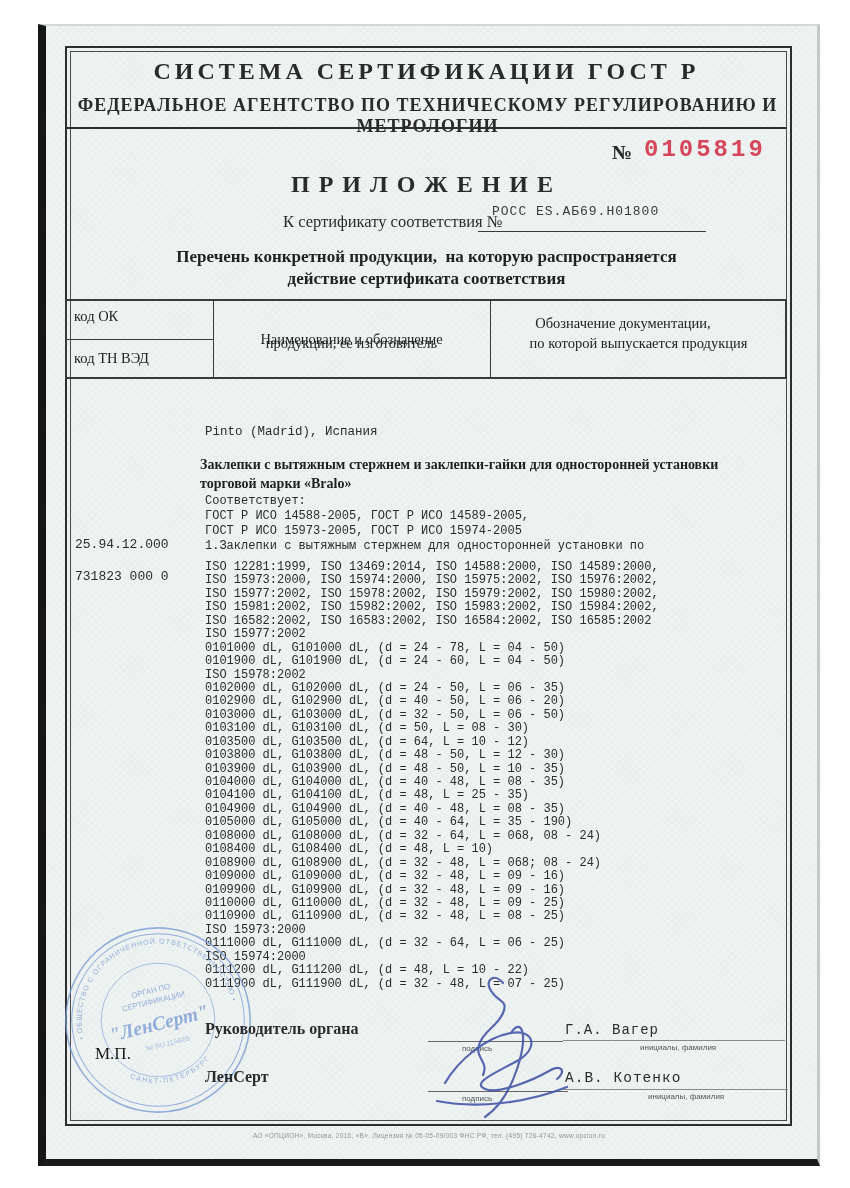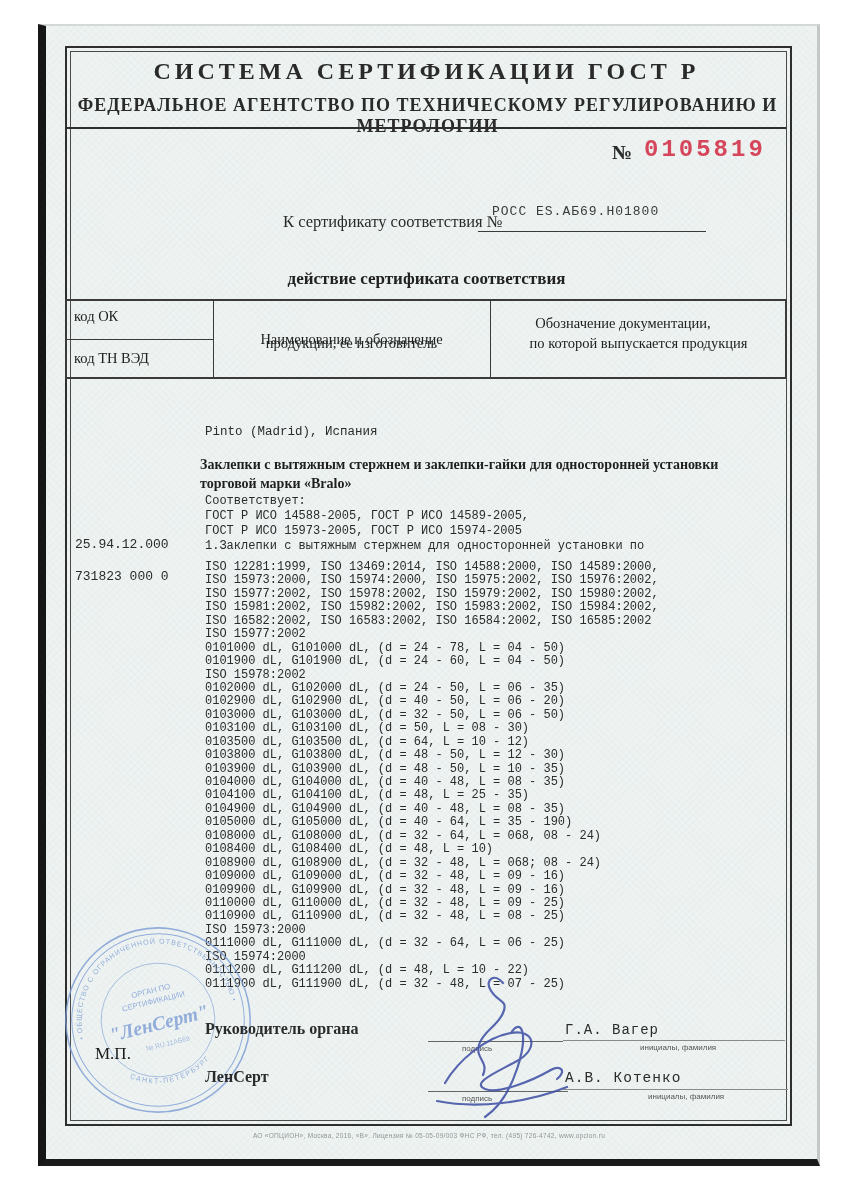--- a/index.html
+++ b/index.html
@@ -51,25 +51,27 @@
       <div class="inner"></div>
     </div>
 
   <div class="abs title1 serif b ctr">СИСТЕМА СЕРТИФИКАЦИИ ГОСТ Р</div>
   <div class="abs title2 serif b ctr">ФЕДЕРАЛЬНОЕ АГЕНТСТВО ПО ТЕХНИЧЕСКОМУ РЕГУЛИРОВАНИЮ И МЕТРОЛОГИИ</div>
   <div class="abs hdr-divider"></div>
 
   <div class="abs num-label serif b">№</div>
   <div class="abs num-red mono" style="color:#d6455a;">0105819</div>
 
+  <div class="abs appendix serif b ctr">ПРИЛОЖЕНИЕ</div>
 
   <div class="abs certref-label serif">К сертификату соответствия №</div>
   <div class="abs certref-num mono">РОСС ES.АБ69.Н01800</div>
   <div class="abs certref-line"></div>
 
+  <div class="abs subtitle serif b ctr" style="top:247px;white-space:pre;">Перечень конкретной продукции,  на которую распространяется</div>
   <div class="abs subtitle serif b ctr" style="top:269px;">действие сертификата соответствия</div>
 
   <div class="abs tablebox"></div>
   <div class="abs vline1"></div>
   <div class="abs vline2"></div>
   <div class="abs cell-hline"></div>
   <div class="abs th serif" style="left:74px;top:308px;">код ОК</div>
   <div class="abs th serif" style="left:74px;top:350px;">код ТН ВЭД</div>
   <div class="abs th serif ctr" style="left:213px;top:331px;width:277px;">Наименование и обозначение</div>
   <div class="abs th serif ctr" style="left:213px;top:335px;width:277px;">продукции, ее изготовитель</div>

